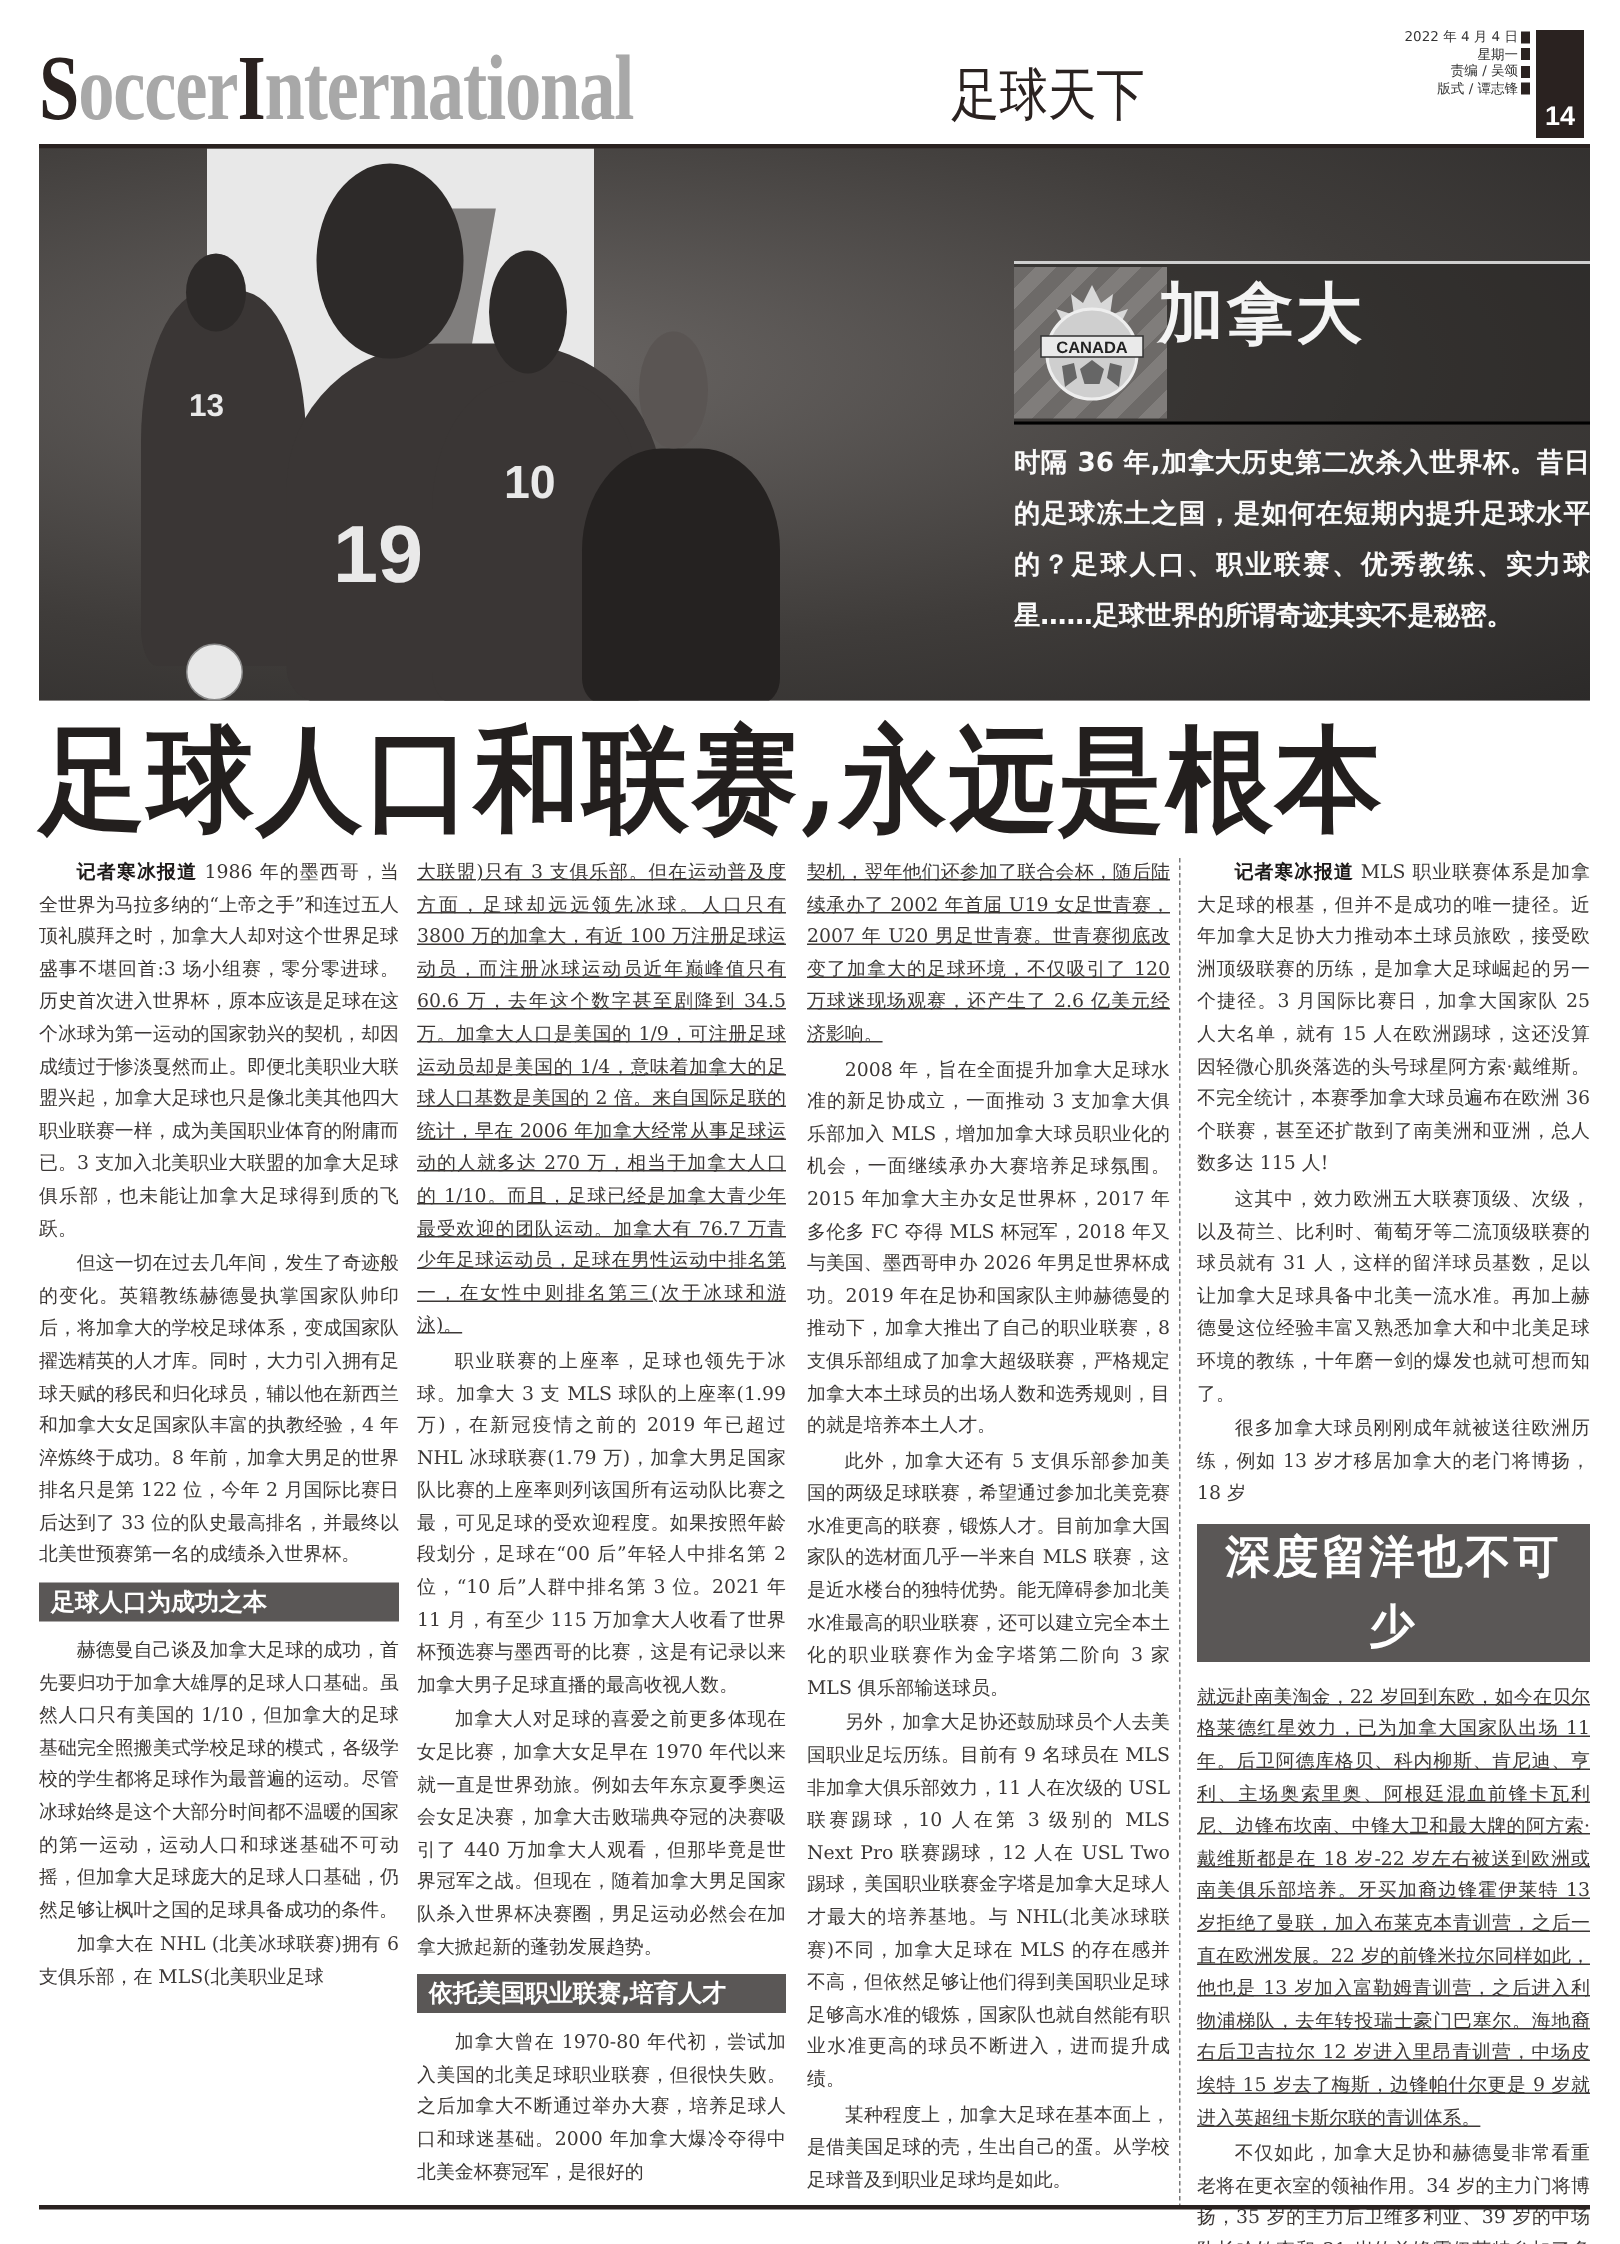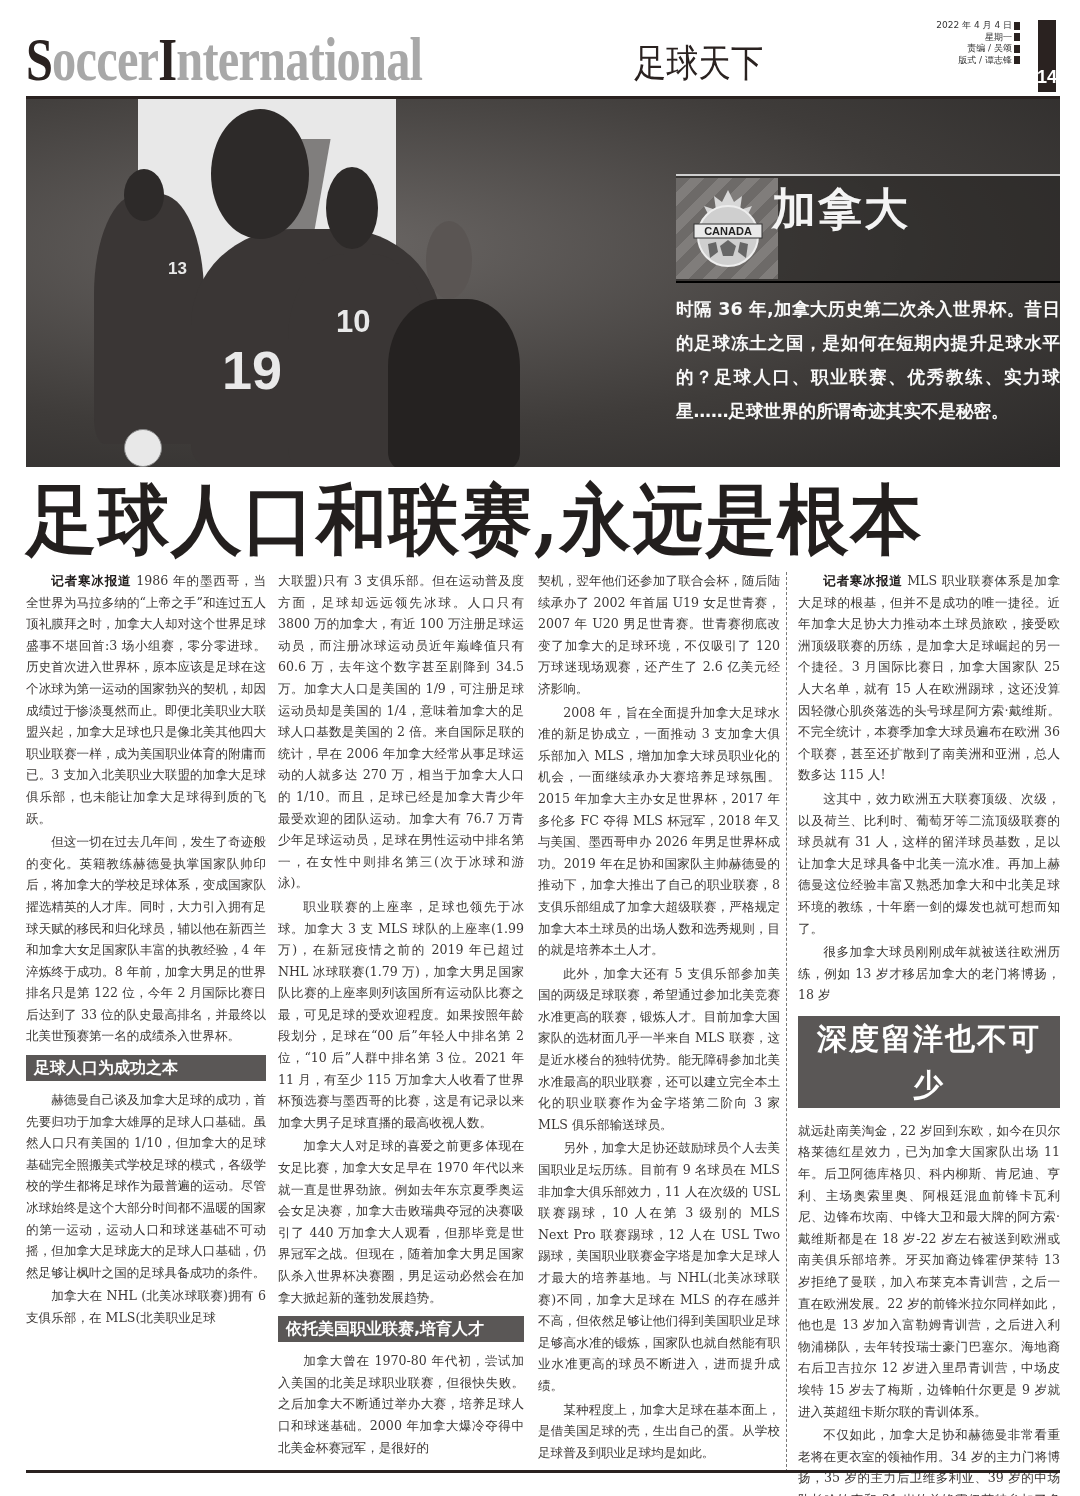--- a/index.html
+++ b/index.html
@@ -4,40 +4,40 @@
 <style>
   html, body { margin:0; padding:0; background:#ffffff; }
   body { width:1080px; height:1496px; position:relative; overflow:hidden; font-family:"DejaVu Serif", serif; color:#2a2624; }
   .masthead { position:absolute; left:26px; top:28px; width:1040px; height:62px; }
   .mast-en { position:absolute; left:0; top:0; font-family:"Liberation Serif", serif; font-size:62px; line-height:62px; letter-spacing:-1px; transform:scaleX(0.78); transform-origin:left top; white-space:nowrap; }
   .mast-en .cap { color:#2a2220; font-weight:bold; }
   .mast-en .low { color:#a8a8a8; font-weight:bold; }
   .mast-cn { position:absolute; left:608px; top:10px; font-family:"DejaVu Serif", serif; font-size:38px; color:#2a2220; transform:scaleX(0.85); transform-origin:left top; }
   .meta { position:absolute; right:60px; top:20px; text-align:right; font-family:"DejaVu Sans", sans-serif; font-size:9px; line-height:11.5px; color:#333; }
   .meta span::after { content:""; display:inline-block; width:6px; height:8px; background:#2a2220; margin-left:2px; vertical-align:middle; }
-  .page-tab { position:absolute; right:24px; top:20px; width:18px; height:72px; background:#2a2220; color:#fff; font-family:"Liberation Sans", sans-serif; font-weight:bold; font-size:18px; display:flex; align-items:flex-end; justify-content:center; padding-bottom:4px; box-sizing:border-box; }
+  .page-tab { position:absolute; right:24px; top:20px; width:32px; height:72px; background:#2a2220; color:#fff; font-family:"Liberation Sans", sans-serif; font-weight:bold; font-size:18px; display:flex; align-items:flex-end; justify-content:center; padding-bottom:4px; box-sizing:border-box; }
   .hero { position:absolute; left:26px; top:96px; width:1034px; height:368px; background:#4a4745; overflow:hidden; border-top:3px solid #2a2220; }
   .hero-bg { position:absolute; inset:0; background: radial-gradient(ellipse at 30% 40%, #6a6664 0%, #3f3c3a 60%, #2c2a29 100%); }
   .hero-white { position:absolute; left:112px; top:0; width:258px; height:280px; background:#e8e8e8; }
   .hero-white2 { position:absolute; left:240px; top:40px; width:54px; height:120px; background:#3a3736; transform:skewX(-10deg); opacity:.6; }
   .player { position:absolute; background:#3a3635; border-radius:40% 40% 10% 10%; }
   .head { position:absolute; border-radius:50%; background:#2d2a29; }
   .jersey-num { position:absolute; color:#e9e9e9; font-family:"Liberation Sans", sans-serif; font-weight:bold; }
   .ball { position:absolute; left:98px; top:330px; width:36px; height:36px; border-radius:50%; background:#e8e8e8; border:1px solid #888; }
   .promo { position:absolute; left:650px; top:75px; width:384px; height:293px; }
   .promo-head { position:absolute; left:0; top:0; width:384px; height:105px; border-top:2px solid #cfcfcf; border-bottom:2px solid #000000; background:rgba(40,38,37,.55); }
   .crest-bg { position:absolute; left:0; top:2px; width:102px; height:101px; background:repeating-linear-gradient(135deg,#6d6a68 0 10px,#807d7b 10px 20px); }
   .crest { position:absolute; left:14px; top:12px; width:76px; height:80px; }
   .promo-title { position:absolute; left:96px; top:4px; font-size:44px; font-weight:bold; color:#f4f4f4; font-family:"DejaVu Serif", serif; letter-spacing:2px; }
   .promo-sub { position:absolute; left:110px; top:58px; font-size:30px; color:#f0f0f0; font-family:"DejaVu Serif", serif; font-style:italic; letter-spacing:2px; }
   .promo-text { position:absolute; left:0; top:118px; width:384px; font-family:"DejaVu Sans", sans-serif; font-weight:bold; font-size:17.5px; line-height:34px; color:#fafafa; text-align:justify; }
   .headline { position:absolute; left:26px; top:474px; width:1034px; height:92px; font-family:"DejaVu Serif", serif; font-weight:bold; font-size:76px; line-height:92px; color:#231f1e; white-space:nowrap; letter-spacing:2px; transform:scaleX(0.93); transform-origin:left top; }
   .col { position:absolute; top:570px; font-family:"DejaVu Serif", serif; font-size:12.6px; line-height:21.6px; color:#3c3836; text-align:justify; }
   .col p { margin:0 0 2px 0; text-indent:2em; }
-  .col p.cont { text-indent:0; }
+  .col p.cont { text-indent:0;text-decoration:underline; }
   .col b { font-family:"DejaVu Sans", sans-serif; color:#1e1a19; }
   .c1 { left:26px; width:240px; }
   .c2 { left:278px; width:246px; }
   .c3 { left:538px; width:242px; }
   .c4 { left:798px; width:262px; }
   .divider-v { position:absolute; left:786px; top:572px; height:900px; border-left:1px dashed #777; }
   .subhead { background:#5a5756; color:#fff; font-family:"DejaVu Sans", sans-serif; font-weight:bold; font-size:16px; line-height:26px; padding:0 8px; margin:8px 0 8px 0; text-indent:0; }
   .subhead.big { font-size:30px; line-height:46px; text-align:center; letter-spacing:2px; margin:10px 0 12px 0; }
   .footer-rule { position:absolute; left:26px; top:1470px; width:1034px; border-top:3px solid #2a2220; }
 </style>
@@ -59,21 +59,21 @@
 </div>
 <div class="page-tab">14</div>
 
 <div class="hero">
   <div class="hero-bg"></div>
   <div class="hero-white"></div>
   <div class="hero-white2"></div>
 
   <div class="player" style="left:68px;top:95px;width:110px;height:250px;"></div>
   <div class="head" style="left:98px;top:70px;width:40px;height:52px;"></div>
-  <div class="jersey-num" style="left:100px;top:160px;font-size:17px;margin-left:42px;">13</div>
+  <div class="jersey-num" style="left:100px;top:160px;font-size:21px;">13</div>
 
   <div class="player" style="left:165px;top:130px;width:250px;height:240px;"></div>
   <div class="head" style="left:185px;top:10px;width:98px;height:130px;"></div>
   <div class="jersey-num" style="left:196px;top:240px;font-size:54px;">19</div>
 
   <div class="player" style="left:262px;top:155px;width:140px;height:215px;"></div>
   <div class="head" style="left:300px;top:68px;width:52px;height:82px;"></div>
   <div class="jersey-num" style="left:310px;top:205px;font-size:31px;">10</div>
 
   <div class="player" style="left:362px;top:200px;width:132px;height:170px;background:#252221;"></div>

